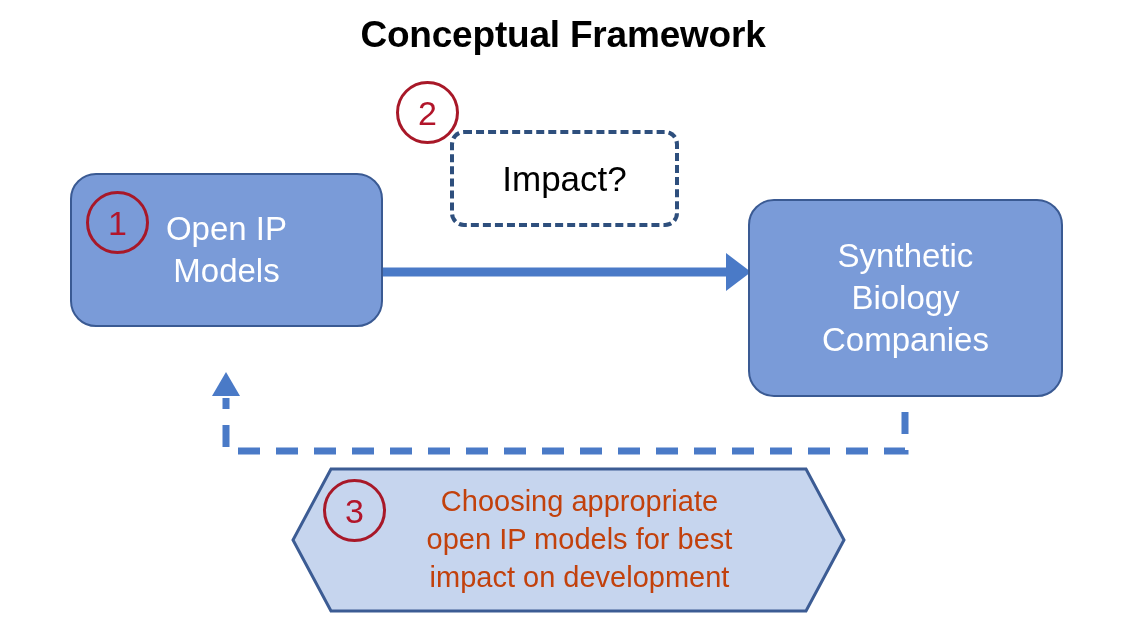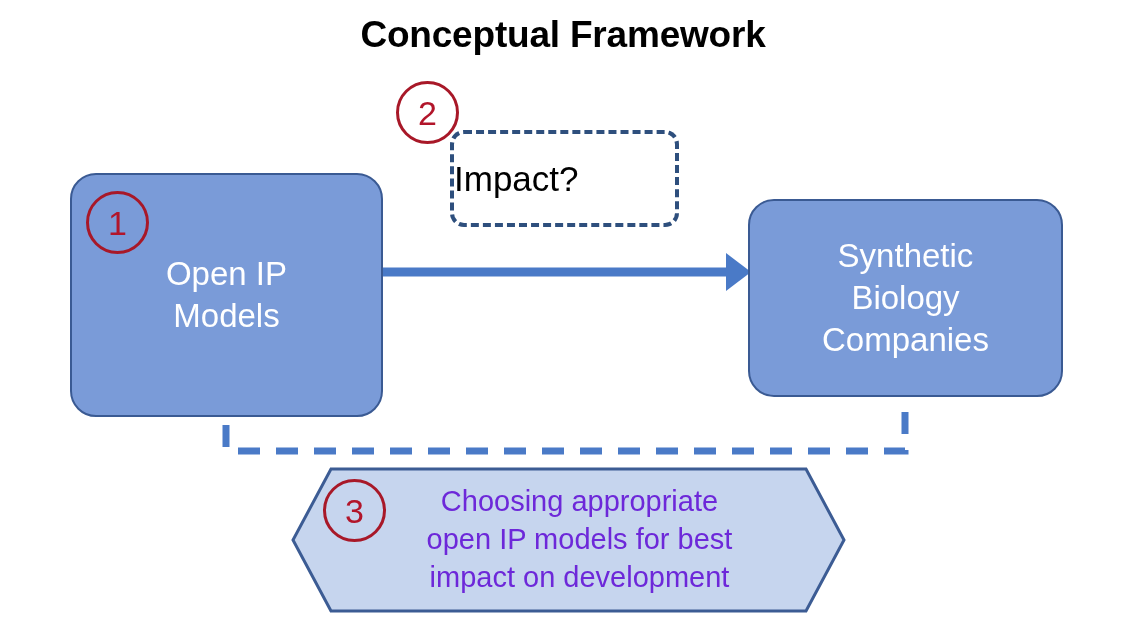--- a/index.html
+++ b/index.html
@@ -45,21 +45,21 @@
     color: #ffffff;
     font-size: 33px;
     line-height: 1.28;
     text-align: center;
     white-space: pre-line;
   }
   #box-left {
     left: 70px;
     top: 173px;
     width: 313px;
-    height: 244px;
+    height: 154px;
   }
   #box-right {
     left: 748px;
     top: 176px;
     width: 315px;
     height: 198px;
     margin-top: 23px;
   }
 
   
@@ -68,21 +68,21 @@
     box-sizing: border-box;
     left: 450px;
     top: 130px;
     width: 229px;
     height: 97px;
     background: transparent;
     border: 4px dashed #2e4f7d;
     border-radius: 14px;
     display: flex;
     align-items: center;
-    justify-content: flex-start;
+    justify-content: center;
     color: #000000;
     font-size: 35px;
   }
 
   
   #hexagon-wrap {
     position: absolute;
     left: 291px;
     top: 467px;
     width: 555px;
@@ -96,21 +96,21 @@
   #hexagon-text {
     position: absolute;
     left: 0;
     top: 0;
     width: 555px;
     height: 146px;
     display: flex;
     flex-direction: column;
     align-items: center;
     justify-content: center;
-    color: #6d28d9;
+    color: #c2410c;
     font-size: 29px;
     line-height: 1.3;
     text-align: center;
     white-space: pre-line;
     padding-left: 22px;
     box-sizing: border-box;
   }
 
   
   #arrow-layer {

